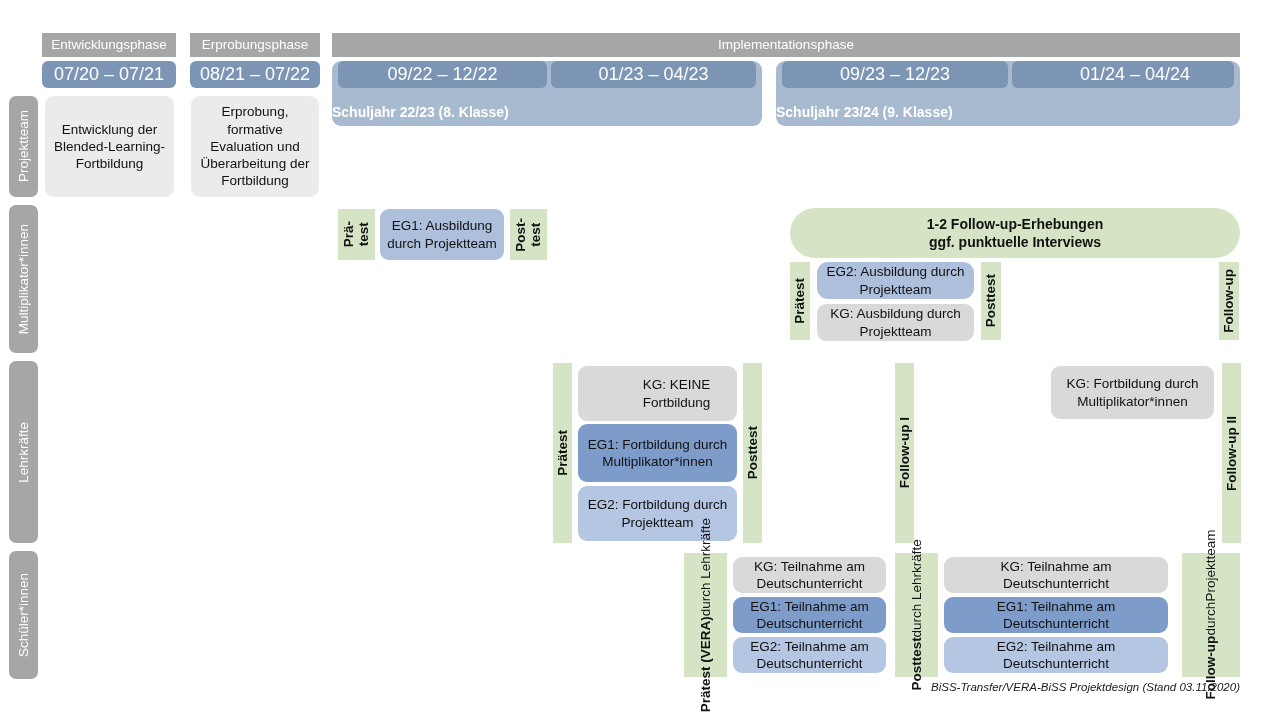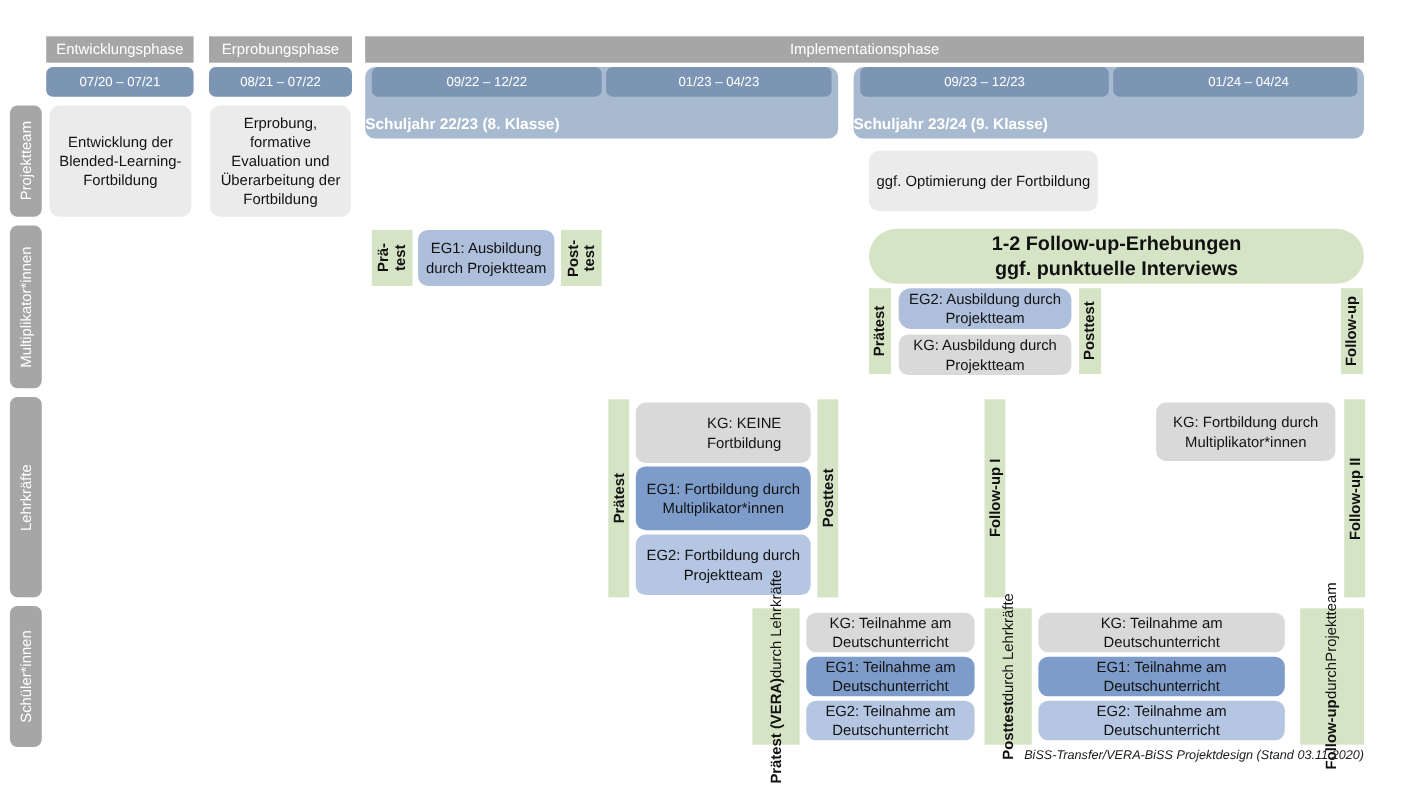--- a/index.html
+++ b/index.html
@@ -23,21 +23,21 @@
     background:#a6a6a6;
     color:#ffffff;
     font-size:13.5px;
     display:flex;align-items:center;justify-content:center;
     text-align:center;
     line-height:1.1;
   }
   .period{
     background:#7c95b4;
     color:#ffffff;
-    font-size:12px;
+    font-size:18px;
     border-radius:6px;
     display:flex;align-items:center;justify-content:center;
     text-align:center;
     line-height:1.1;
   }
   .schoolyear{
     background:#a8bacf;
     color:#ffffff;
     font-weight:bold;
     font-size:14px;
@@ -74,21 +74,21 @@
   .card.grey{background:#d9d9d9;color:#111;justify-content:flex-end;}
   .card.blue-mid{background:#aebfdb;color:#111;}
   .card.blue-dark{background:#7e9cca;color:#111;}
   .card.blue-pale{background:#b4c6e2;color:#111;}
 
   .greenband{
     background:#d6e4c6;
     display:flex;align-items:center;justify-content:center;
     text-align:center;
     font-weight:bold;
-    font-size:18px;
+    font-size:14px;
     line-height:1.3;
     color:#111;
     border-radius:25px;
   }
   .greenstrip{
     background:#d6e4c6;
     display:flex;align-items:center;justify-content:center;
   }
   .greenstrip .vwrap{
     writing-mode:vertical-rl;
@@ -175,23 +175,20 @@
   <div class="abs rowlabel" style="left:9px;top:551px;width:29px;height:128px;">
     <span class="vtext">Schüler*innen</span>
   </div>
 
   <div class="abs card grey-light" style="left:45px;top:96px;width:129px;height:101px;">
     <span>Entwicklung der Blended-Learning-Fortbildung</span>
   </div>
   <div class="abs card grey-light" style="left:191px;top:96px;width:128px;height:101px;">
     <span>Erprobung, formative Evaluation und Überarbeitung der Fortbildung</span>
   </div>
-  <div class="abs card grey-light" style="left:790px;top:137px;width:208px;height:55px;">
-    <span>ggf. Optimierung der Fortbildung</span>
-  </div>
 
   <div class="abs greenstrip" style="left:338px;top:209px;width:37px;height:51px;">
     <div class="stack"><span>Prä-</span><br><span>test</span></div>
   </div>
   <div class="abs card blue-mid" style="left:380px;top:209px;width:124px;height:51px;">
     <span>EG1: Ausbildung durch Projektteam</span>
   </div>
   <div class="abs greenstrip" style="left:510px;top:209px;width:37px;height:51px;">
     <div class="stack"><span>Post-</span><br><span>test</span></div>
   </div>

